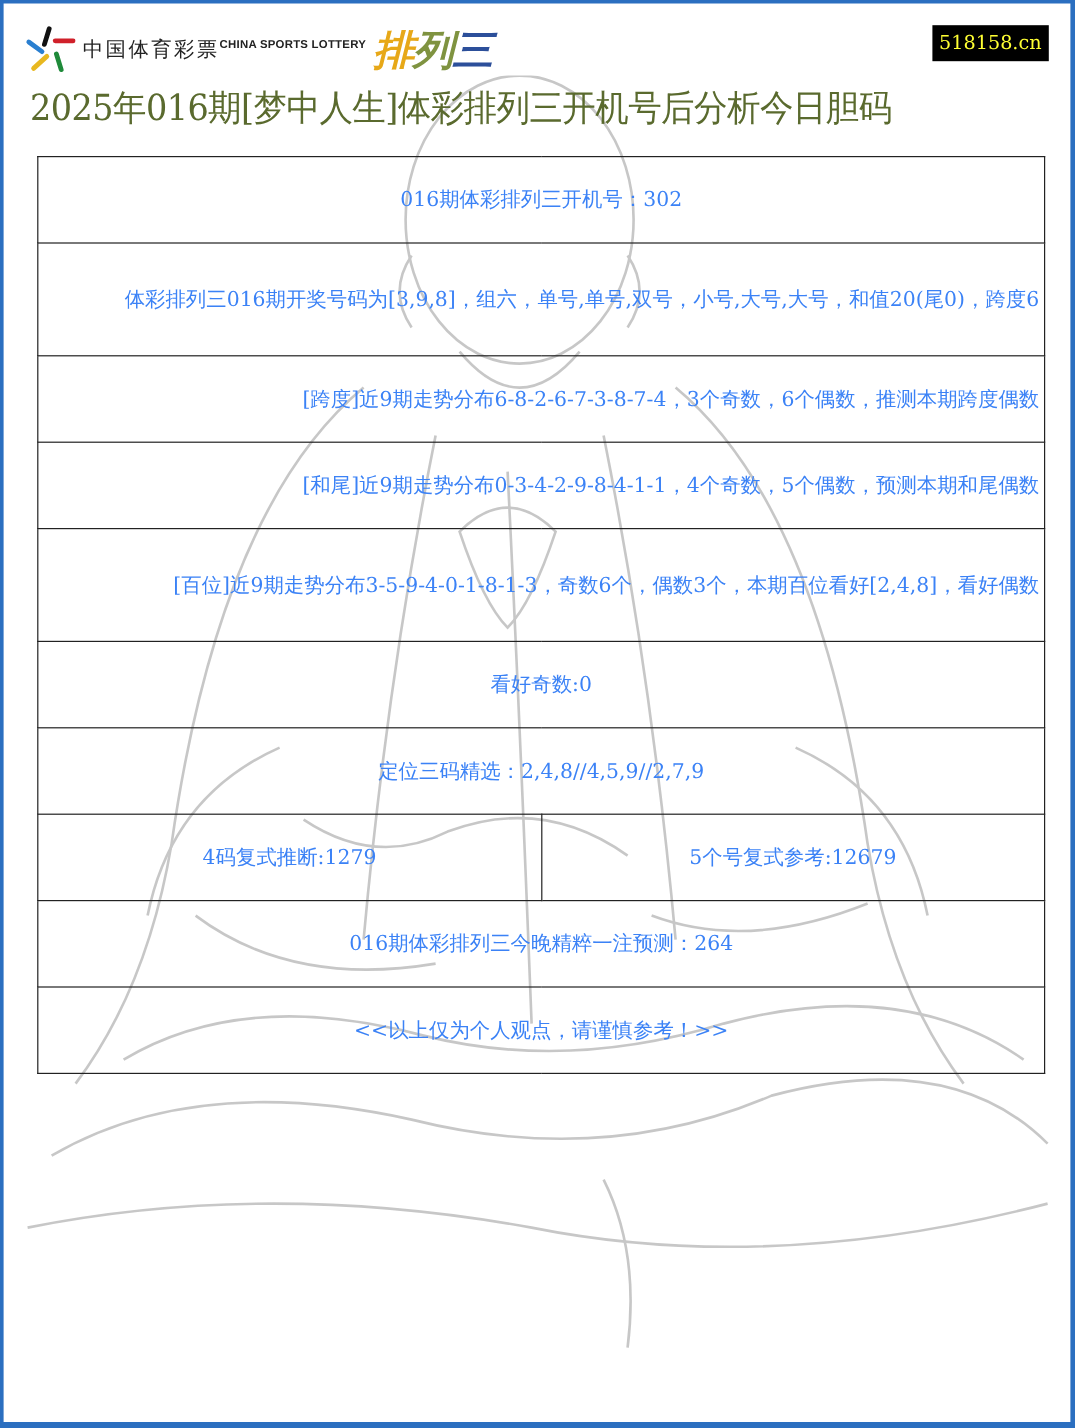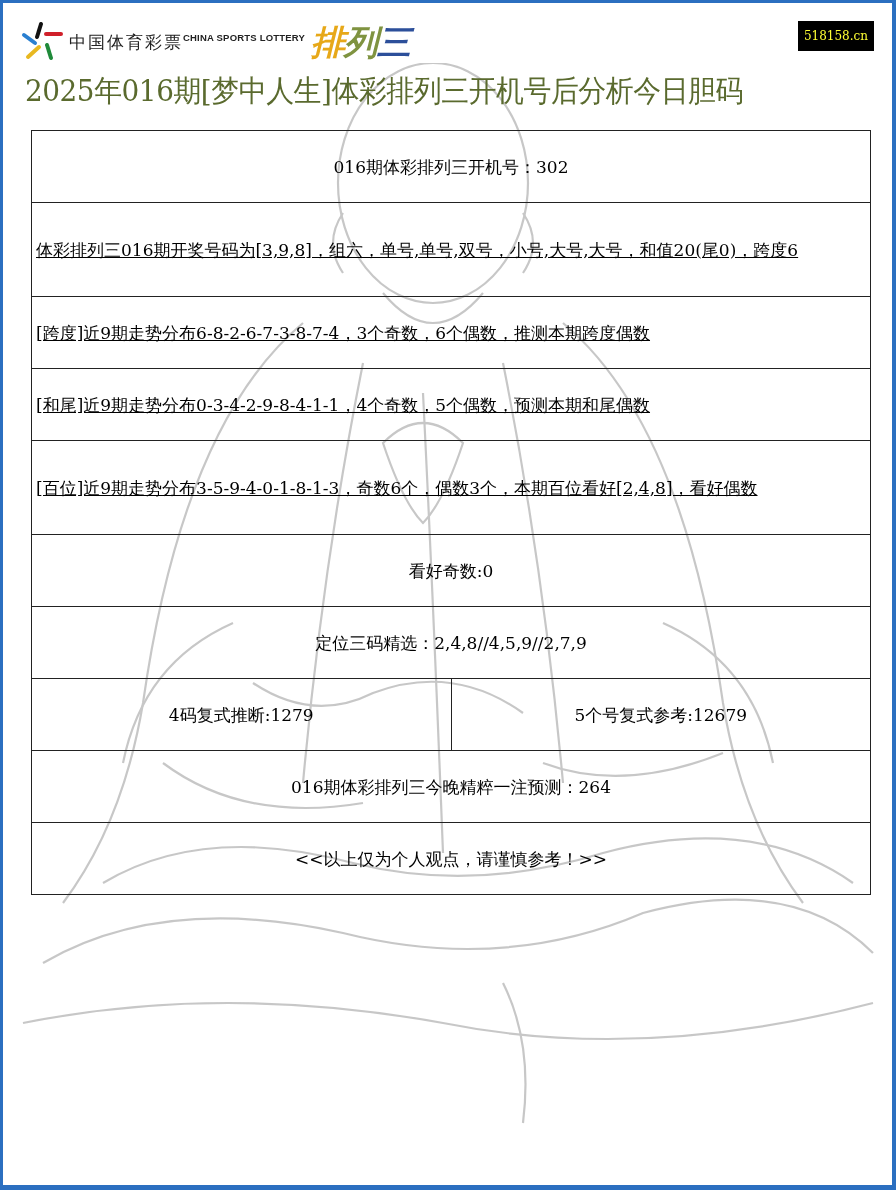--- a/index.html
+++ b/index.html
@@ -40,38 +40,38 @@
       margin-left: 6px; font-family: "DejaVu Sans", sans-serif; font-weight: bold;
       font-style: italic; font-size: 34px; line-height: 38px; letter-spacing: -1px;
       display: flex;
     }
     .logo-brand .c1 { color: #e7a818; }
     .logo-brand .c2 { color: #7f9340; }
     .logo-brand .c3 { color: #2c4f9a; }
     .site-badge {
       position: absolute; right: 18px; top: 18px;
       background: #000; color: #ffff33; padding: 1px 6px;
-      font-family: "DejaVu Serif", serif; font-size: 12px; line-height: 28px;
+      font-family: "DejaVu Serif", serif; font-size: 16px; line-height: 28px;
     }
     .page-title {
       position: relative; margin: 6px 0 0 22px;
       color: #5a6a2e; font-size: 30px; line-height: 40px; white-space: nowrap;
       letter-spacing: -0.5px;
       transform: scaleX(0.93); transform-origin: left center;
     }
     table.info {
       position: absolute; left: 28px; top: 127px; width: 840px;
-      border-collapse: collapse; font-size: 17px; color: #000000;
+      border-collapse: collapse; font-size: 17px; color: #3b82f6;
     }
     table.info td {
       border: 1.5px solid #222; padding: 0 4px; line-height: 22px;
       background: transparent;
     }
     td.center { text-align: center; }
-    td.left { text-align: left; text-decoration: underline; }
+    td.left { text-align: right; }
   </style>
 </head>
 <body>
 
 <div class="frame">
 
   <svg class="watermark" viewBox="0 0 896 1100" fill="none" stroke="#9a9a9a" stroke-width="2.2">
     <ellipse cx="430" cy="120" rx="95" ry="120"></ellipse>
     <path d="M340 150 q-20 30 0 60"></path>
       <path d="M520 150 q20 30 0 60"></path>

